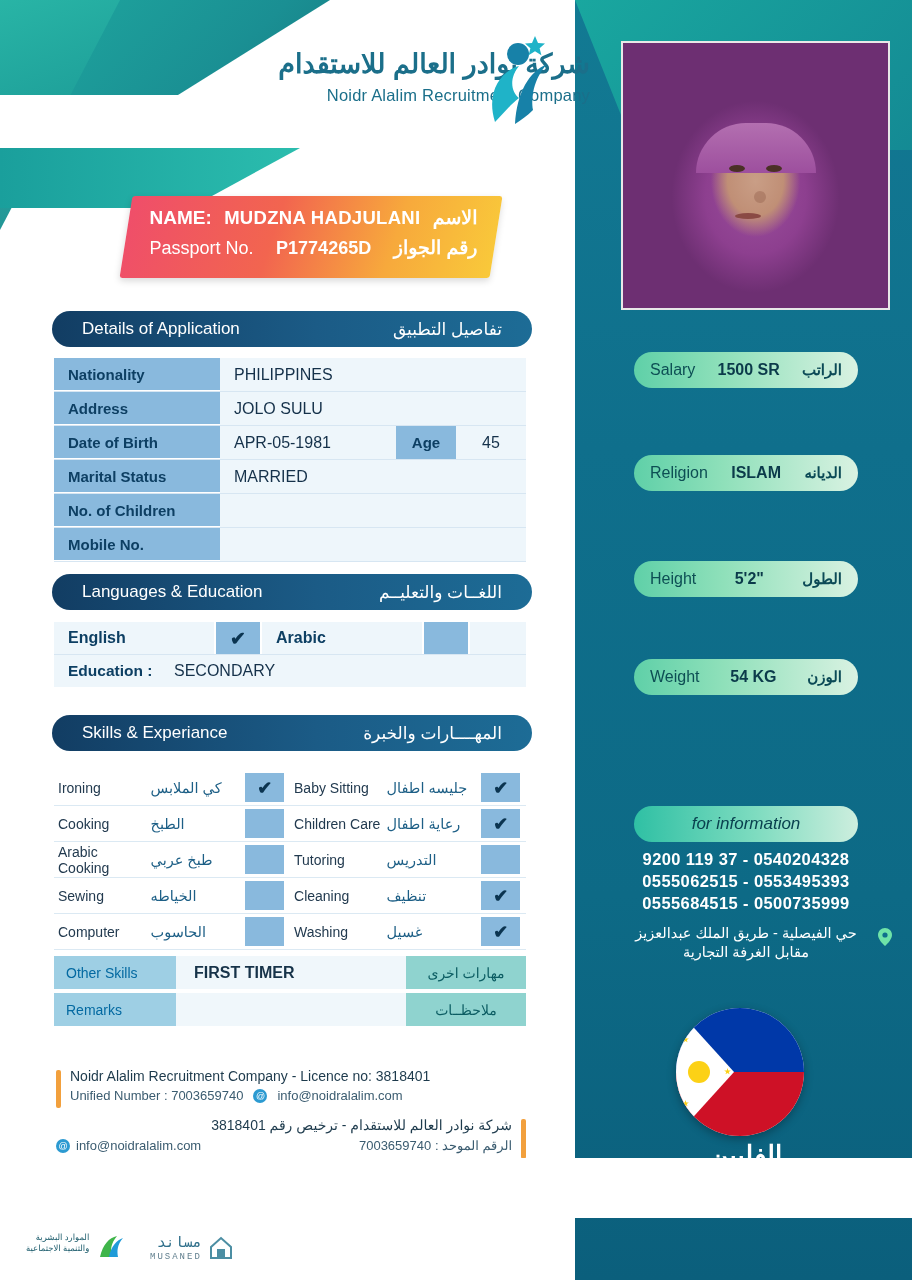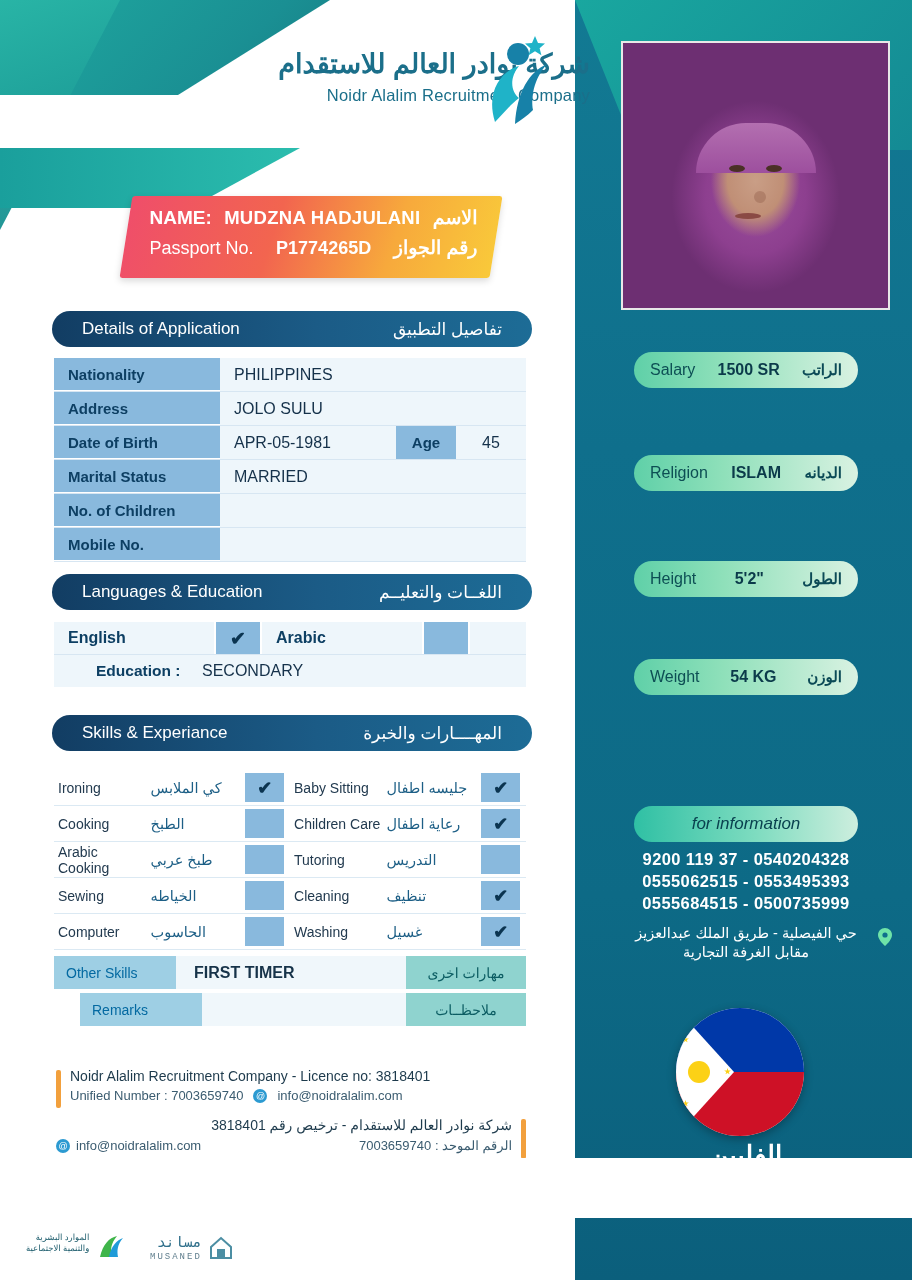--- a/index.html
+++ b/index.html
@@ -139,21 +139,21 @@
     display:flex;align-items:center;justify-content:center;
   }
   .age-val{width:70px;display:flex;align-items:center;justify-content:center;font-size:16px;color:#15314a;}
 
   
   .lang-row{display:flex;height:32px;background:#eef6fb;border-bottom:1px solid #d7e6f2;}
   .lang-name{width:160px;display:flex;align-items:center;padding-left:14px;font-size:16px;font-weight:bold;color:#0d3f63;box-sizing:border-box;}
   .chk{width:44px;background:#89b9dd;display:flex;align-items:center;justify-content:center;color:#0b3450;font-size:19px;font-weight:bold;border-left:2px solid #fff;border-right:2px solid #fff;}
   .lang-name2{width:160px;display:flex;align-items:center;padding-left:14px;font-size:16px;font-weight:bold;color:#0d3f63;box-sizing:border-box;}
   .edu-row{display:flex;height:32px;background:#eef6fb;}
-  .edu-label{width:120px;display:flex;align-items:center;padding-left:14px;font-size:15.5px;font-weight:bold;color:#0d3f63;box-sizing:border-box;margin-left:28px;}
+  .edu-label{width:120px;display:flex;align-items:center;padding-left:14px;font-size:15.5px;font-weight:bold;color:#0d3f63;box-sizing:border-box;}
   .edu-val{flex:1;display:flex;align-items:center;font-size:16px;color:#15314a;}
 
   
   .skill-row{display:flex;height:35px;border-bottom:1px solid #dbe9f3;}
   .sk-en{width:100px;display:flex;align-items:center;font-size:14px;color:#223a4f;padding-left:4px;box-sizing:border-box;}
   .sk-ar{width:92px;display:flex;align-items:center;justify-content:flex-end;font-size:14.5px;color:#1d5f86;direction:rtl;padding-right:6px;box-sizing:border-box;}
   .sk-chk{width:40px;margin:3px 6px;background:#89b9dd;display:flex;align-items:center;justify-content:center;color:#0b3450;font-size:18px;font-weight:bold;}
 
   
   .os-row{display:flex;height:33px;margin-top:6px;}
@@ -364,21 +364,21 @@
       <div class="sk-en">Washing</div>
       <div class="sk-ar">غسيل</div>
       <div class="sk-chk">✔</div>
     </div>
 
     <div class="os-row">
       <div class="os-key">Other Skills</div>
       <div class="os-val">FIRST TIMER</div>
       <div class="os-ar">مهارات اخرى</div>
     </div>
-    <div class="os-row" style="margin-top:4px;margin-left:26px;">
+    <div class="os-row" style="margin-top:4px;">
       <div class="os-key">Remarks</div>
       <div class="os-val"></div>
       <div class="os-ar">ملاحظــات</div>
     </div>
   </div>
 
   <div class="pill" style="top:352px;">
     <span class="en">Salary</span>
     <span class="val">1500 SR</span>
     <span class="ar">الراتب</span>

